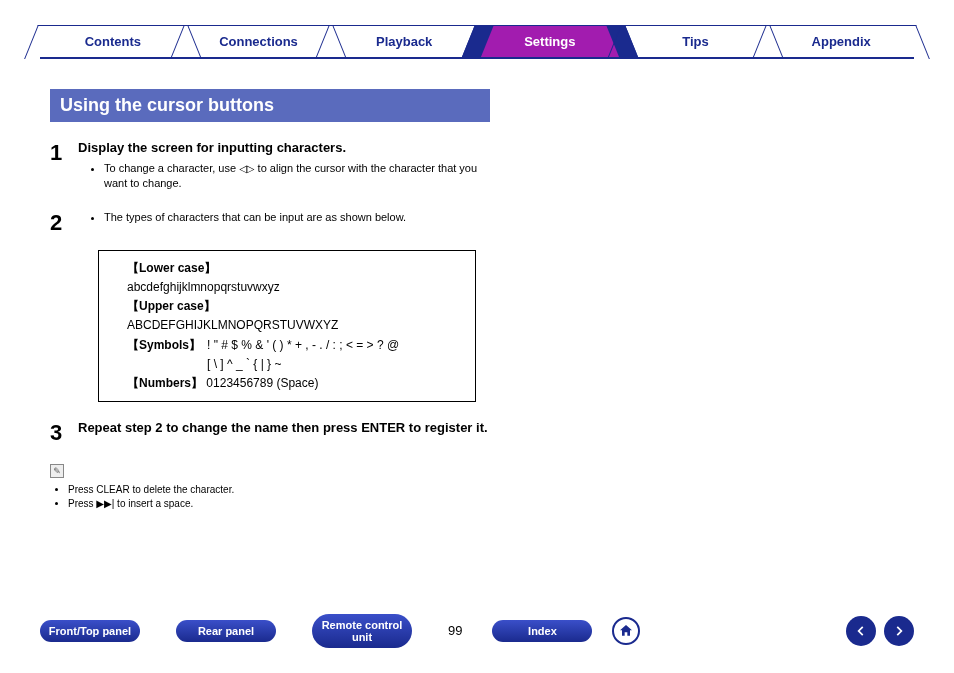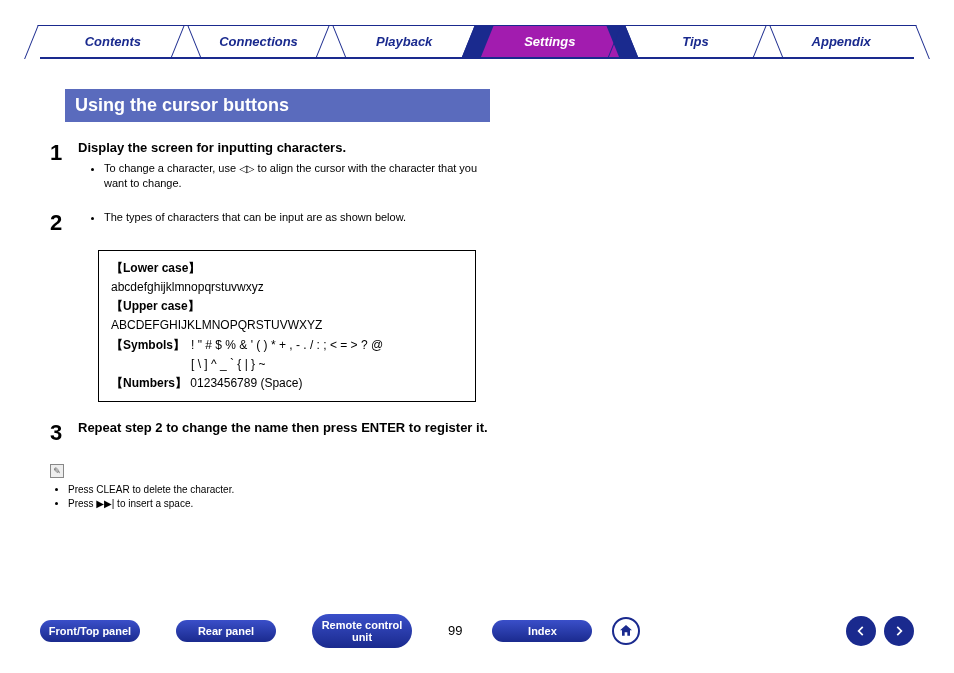--- a/index.html
+++ b/index.html
@@ -13,21 +13,20 @@
   }
 
   
   .tabs-row {
     display: flex;
     justify-content: center;
     gap: 0;
     margin: 25px 40px 0 40px;
     height: 34px;
     border-bottom: 2px solid #1a2a8e;
-    font-style: italic;
   }
   .tab {
     flex: 1;
     position: relative;
     text-align: center;
     line-height: 32px;
     font-size: 13px;
     font-weight: bold;
     color: #1a2a8e;
     cursor: pointer;
@@ -51,21 +50,20 @@
     margin: 30px 50px 0 50px;
     width: 440px;
   }
   .section-title {
     background: #5a6bbd;
     color: #fff;
     font-weight: bold;
     font-size: 18px;
     padding: 6px 10px;
     margin-bottom: 18px;
-    margin-left: 15px;
   }
   .step {
     display: flex;
     margin-bottom: 14px;
   }
   .step-num {
     font-size: 22px;
     font-weight: bold;
     width: 28px;
     flex-shrink: 0;
@@ -81,21 +79,21 @@
     list-style: disc;
     margin-left: 26px;
     margin-bottom: 4px;
     line-height: 1.4;
   }
   .inline-icon { font-size: 10px; vertical-align: 0; }
 
   .char-box {
     border: 1px solid #000;
     margin: 10px 14px 18px 48px;
-    padding: 8px 12px;
+    padding: 8px 28px;
     font-size: 12px;
     line-height: 1.6;
   }
   .char-label { font-weight: bold; }
   .sym-wrap { display: flex; align-items: flex-start; gap: 6px; }
   .sym-col { display: flex; flex-direction: column; }
 
   .note-icon {
     display: inline-block;
     width: 14px; height: 14px;

